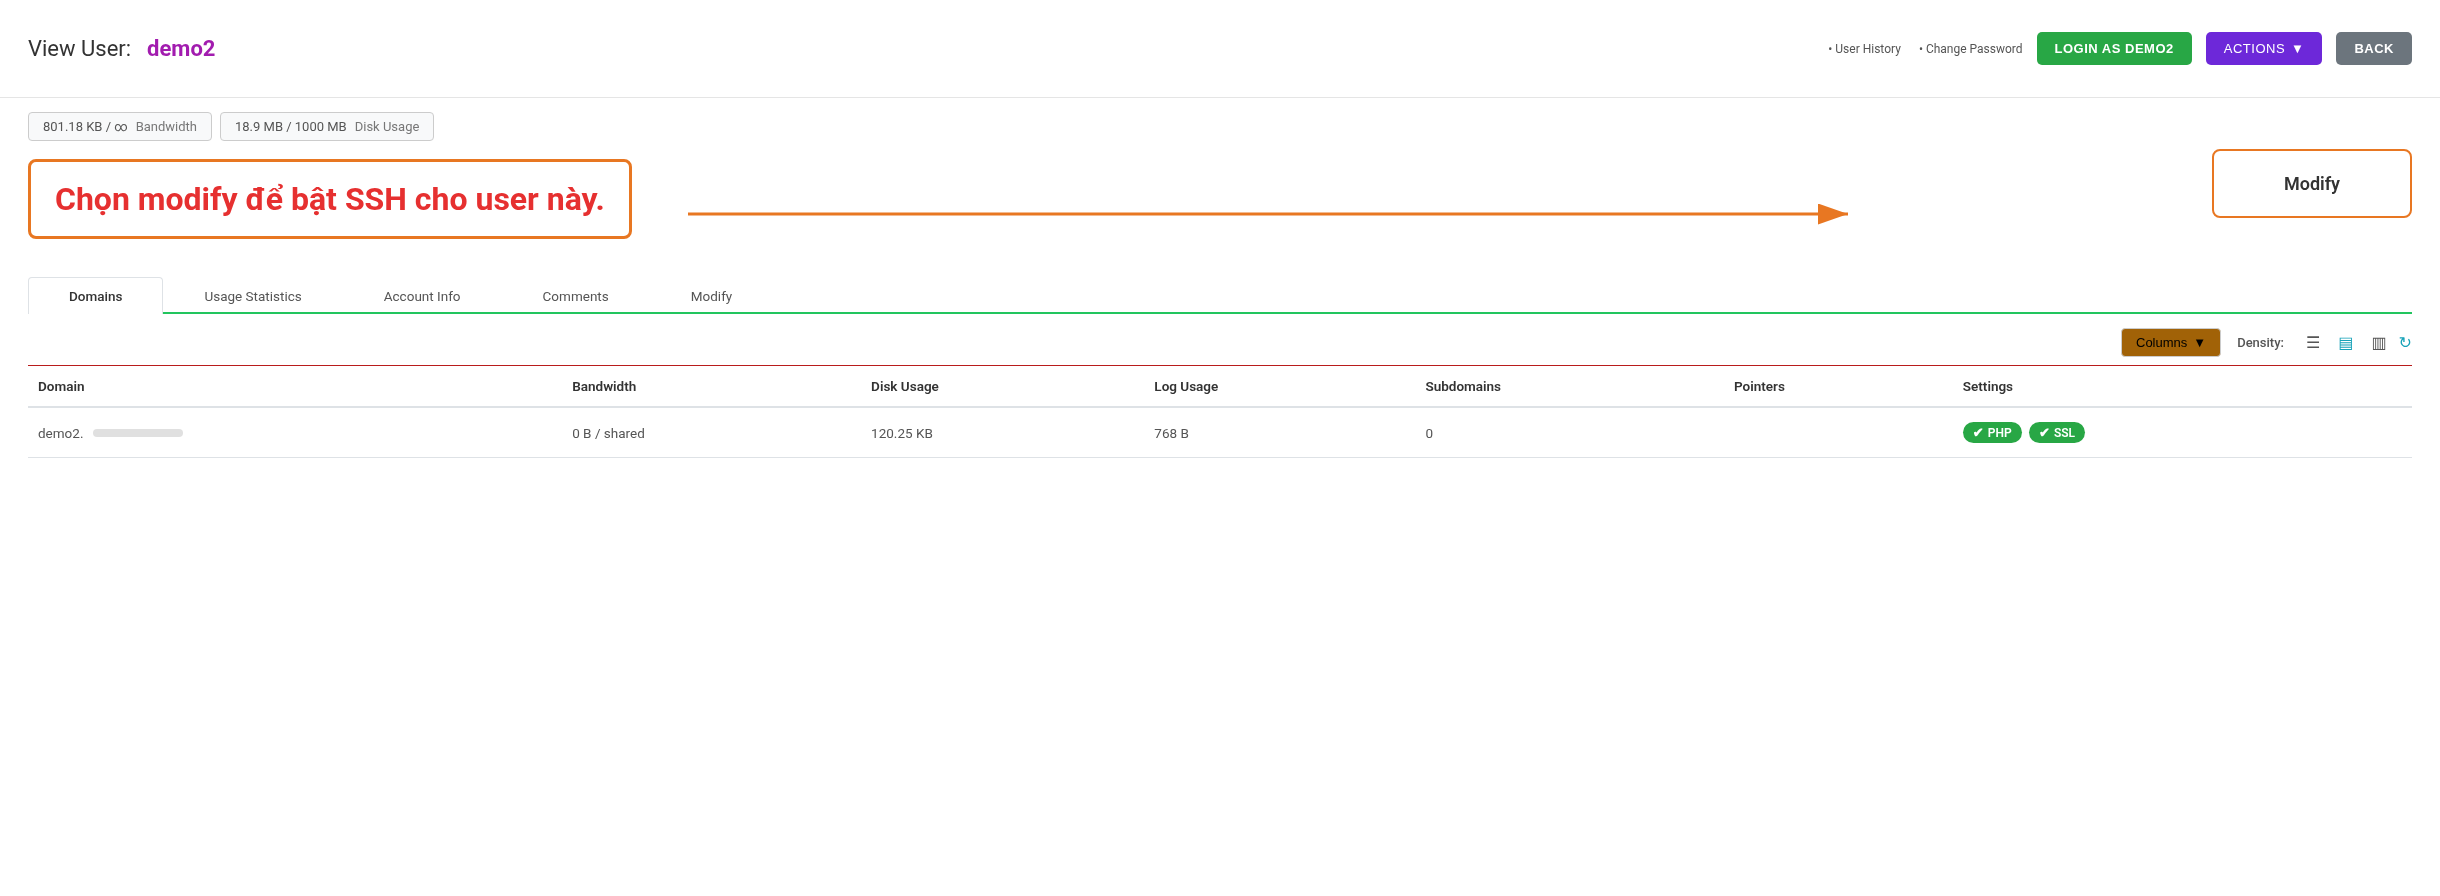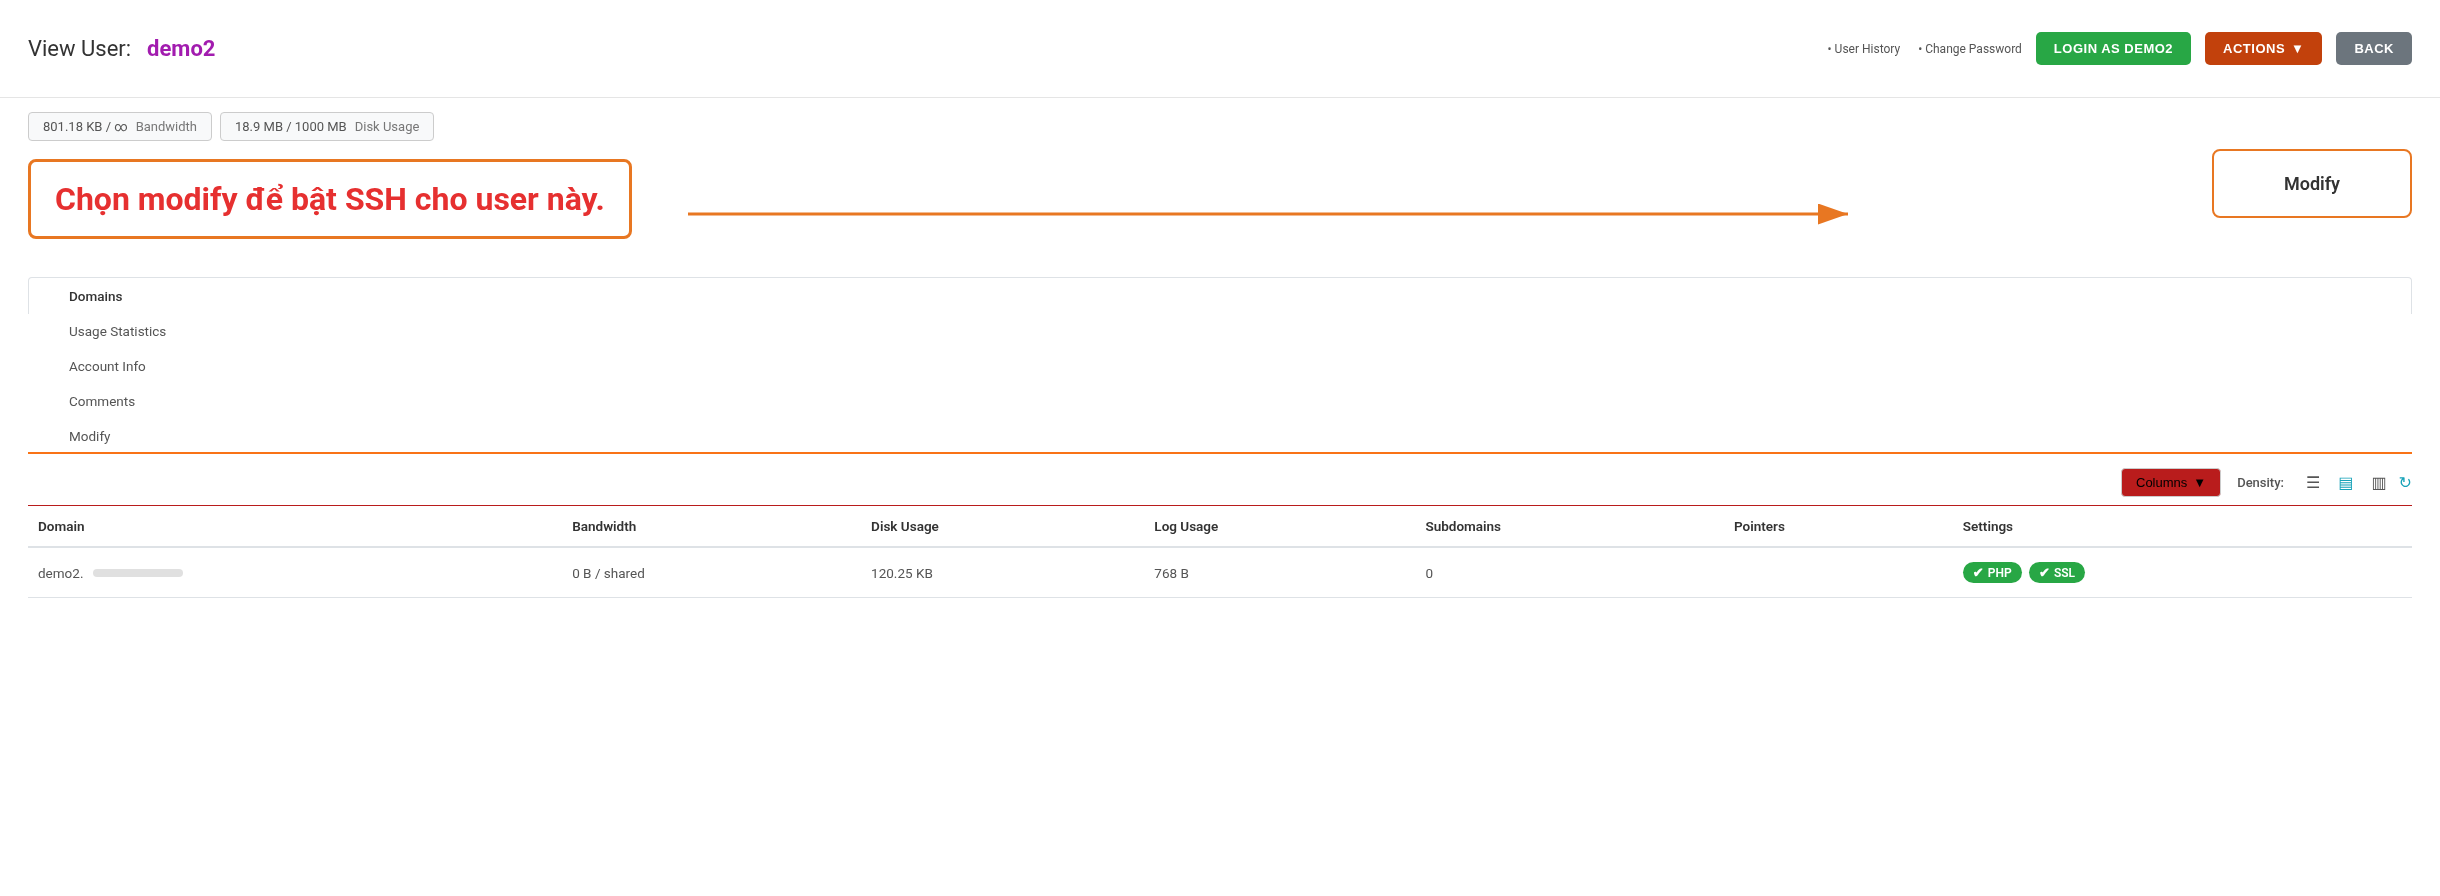--- a/index.html
+++ b/index.html
@@ -8,21 +8,21 @@
     
     .header { display: flex; align-items: center; justify-content: space-between; padding: 32px 28px; border-bottom: 1px solid #e5e5e5; }
     .header-left { display: flex; align-items: center; gap: 10px; }
     .header-title { font-size: 22px; font-weight: 400; color: #333; }
     .header-username { font-size: 22px; font-weight: 700; color: #a21caf; margin-left: 6px; }
     .header-right { display: flex; align-items: center; gap: 14px; }
     .header-links { display: flex; gap: 18px; }
     .header-link { color: #555; text-decoration: none; font-size: 12px; }
     .header-link::before { content: '• '; color: #555; }
     .btn-login { background: #28a745; color: #fff; border: none; border-radius: 5px; padding: 9px 18px; font-size: 13px; font-weight: 700; letter-spacing: 0.5px; cursor: pointer; }
-    .btn-actions { background: #c2410c; color: #fff; border: none; border-radius: 5px; padding: 9px 18px; font-size: 13px; font-weight: 700; letter-spacing: 0.5px; cursor: pointer; display: flex; align-items: center; gap: 6px; }
+    .btn-actions { background: #6d28d9; color: #fff; border: none; border-radius: 5px; padding: 9px 18px; font-size: 13px; font-weight: 400; letter-spacing: 0.5px; cursor: pointer; display: flex; align-items: center; gap: 6px; }
     .btn-back { background: #6c757d; color: #fff; border: none; border-radius: 5px; padding: 9px 18px; font-size: 13px; font-weight: 700; letter-spacing: 0.5px; cursor: pointer; }
 
     
     .stats-bar { display: flex; align-items: center; gap: 0; padding: 14px 28px 0 28px; }
     .stat-item { display: flex; align-items: center; gap: 8px; padding: 6px 14px; border: 1px solid #ccc; border-radius: 4px; margin-right: 8px; background: #f8f9fa; font-size: 13px; }
     .stat-value { color: #555; font-weight: 400; }
     .stat-label { color: #777; }
 
     
     .annotation-area { position: relative; margin: 18px 28px 0 28px; }
@@ -43,27 +43,27 @@
     .annotation-arrow {
       position: absolute;
       top: 0;
       left: 0;
       width: 100%;
       height: 100%;
       pointer-events: none;
     }
 
     
-    .tab-nav { display: flex; border-bottom: 2px solid #f97316; margin: 0 28px; margin-top: 18px; flex-direction: column; }
+    .tab-nav { display: flex; border-bottom: 2px solid #22c55e; margin: 0 28px; margin-top: 18px; }
     .tab-item { padding: 10px 40px; font-size: 13.5px; color: #555; cursor: pointer; border: 1px solid transparent; border-bottom: none; margin-bottom: -2px; background: transparent; }
     .tab-item.active { background: #fff; border-color: #dee2e6; color: #333; font-weight: 500; border-radius: 4px 4px 0 0; }
 
     
     .toolbar { display: flex; align-items: center; justify-content: flex-end; padding: 14px 28px 8px 28px; gap: 16px; }
-    .btn-columns { border: 1px solid #ccc; background: #b91c1c; border-radius: 4px; padding: 6px 14px; font-size: 13px; cursor: pointer; display: flex; align-items: center; gap: 6px; }
+    .btn-columns { border: 1px solid #ccc; background: #a16207; border-radius: 4px; padding: 6px 14px; font-size: 13px; cursor: pointer; display: flex; align-items: center; gap: 6px; }
     .density-label { font-size: 13px; color: #555; font-weight: 500; }
     .density-icons { display: flex; align-items: center; gap: 6px; }
     .density-btn { cursor: pointer; padding: 4px 6px; border-radius: 3px; color: #555; border: none; background: transparent; font-size: 16px; }
     .density-btn.active { color: #17a2b8; }
     .density-btn-refresh { cursor: pointer; color: #17a2b8; font-size: 16px; background: transparent; border: none; }
 
     
     .table-area { padding: 0 28px; }
     table { width: 100%; border-collapse: collapse; font-size: 13.5px; }
     thead tr { border-top: 1px solid #b91c1c; border-bottom: 2px solid #dee2e6; }

